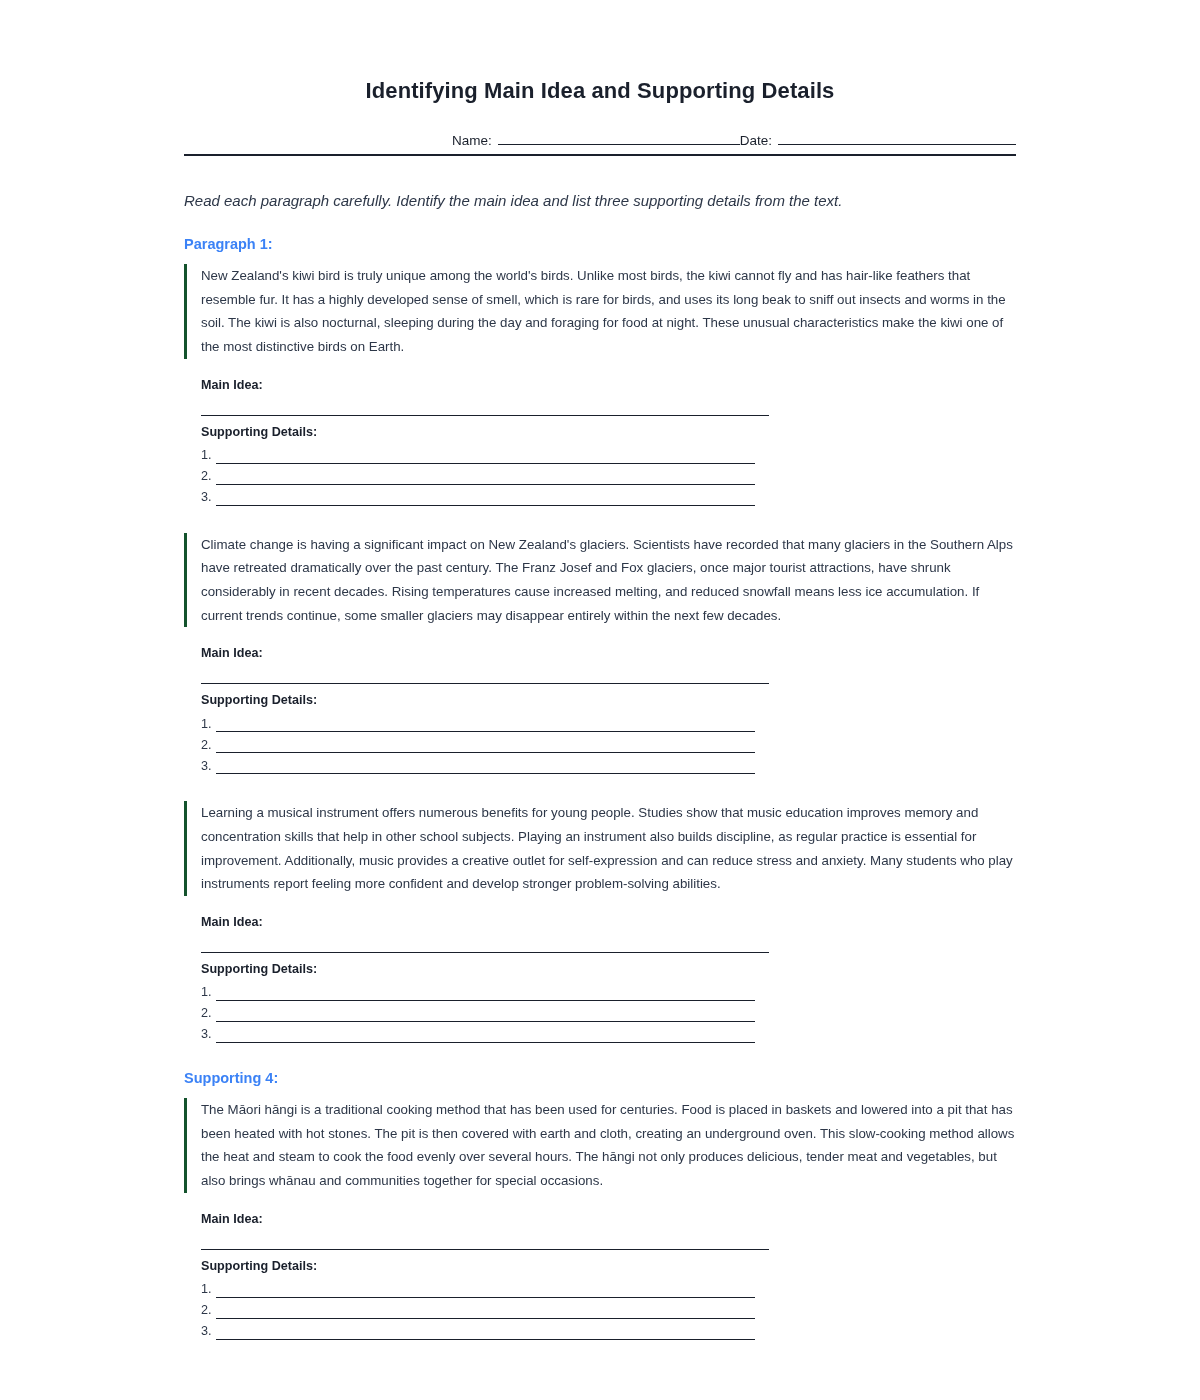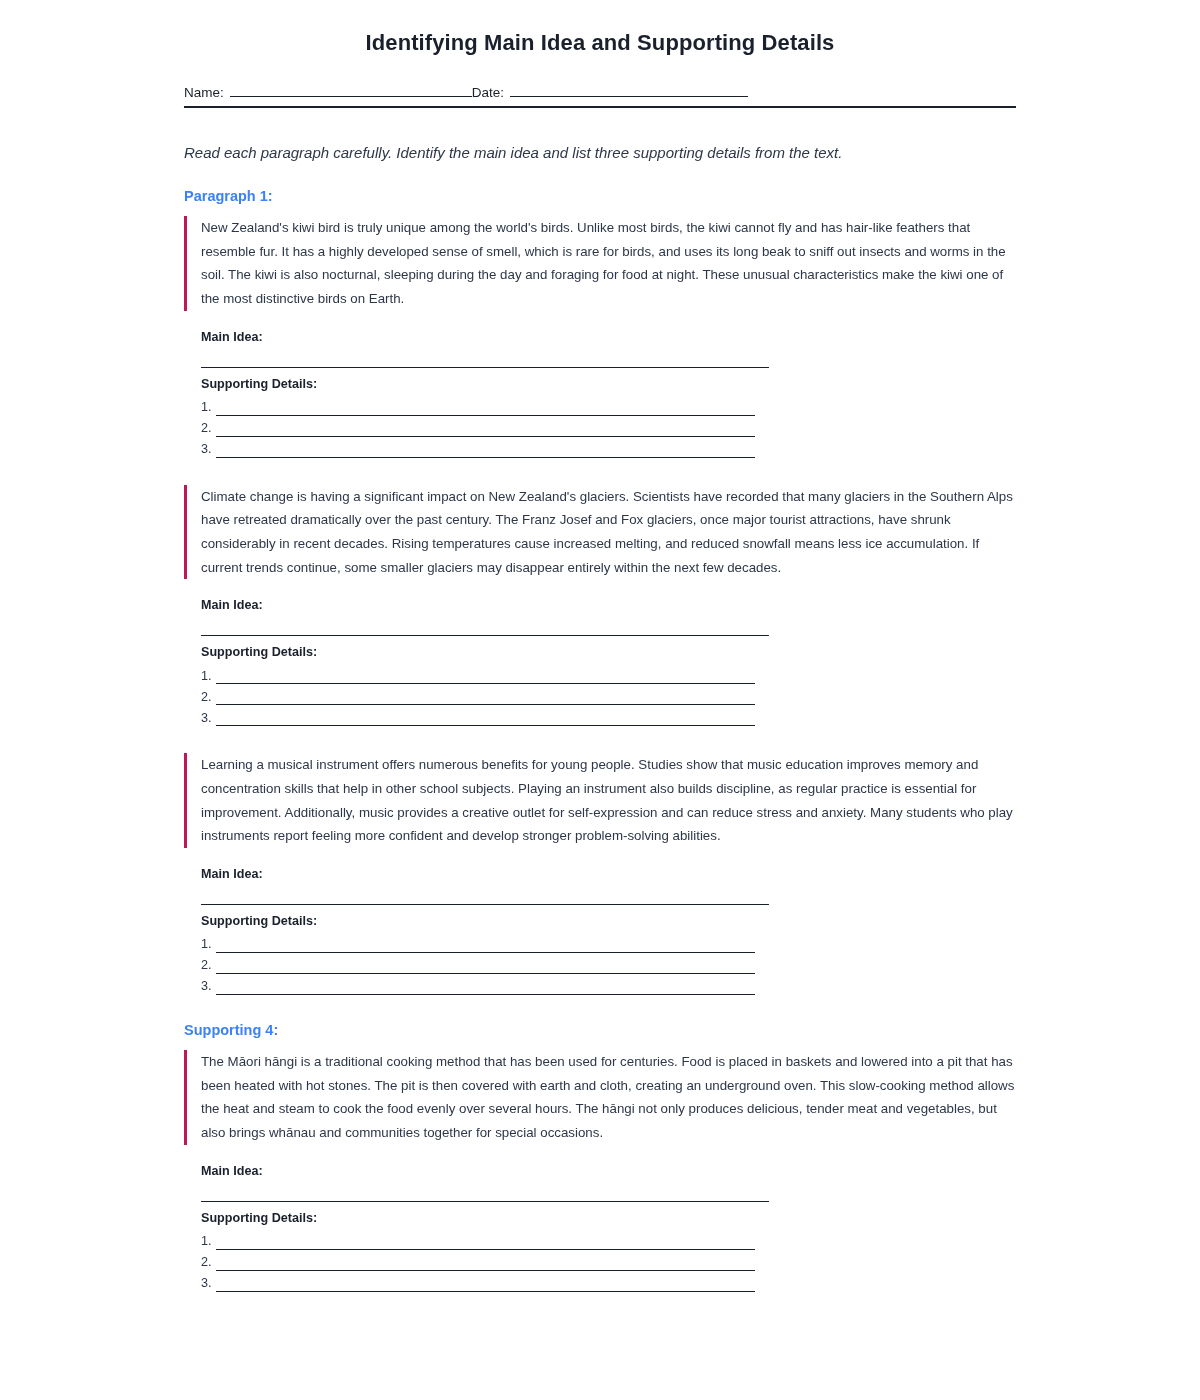--- a/index.html
+++ b/index.html
@@ -13,33 +13,34 @@
     font-family: "Liberation Sans", sans-serif;
     color: #2d3748;
     -webkit-font-smoothing: antialiased;
   }
   .page {
     position: relative;
     width: 1200px;
     height: 1280px;
     box-sizing: border-box;
     padding: 0 184px;
+    margin-top: 48px;
   }
   .worksheet-title {
     margin: 0;
     padding-top: 30px;
     font-size: 22px;
     font-weight: bold;
     text-align: center;
     color: #1a202c;
     letter-spacing: 0.1px;
   }
   .name-date-row {
     display: flex;
-    justify-content: flex-start;
+    justify-content: flex-end;
     align-items: flex-end;
     margin-top: 27px;
     font-size: 13.5px;
     color: #1a202c;
   }
   .field {
     display: flex;
     align-items: baseline;
     white-space: nowrap;
   }
@@ -72,21 +73,21 @@
   .para-block {
     margin-top: 27px;
   }
   .para-heading {
     font-size: 14.5px;
     font-weight: bold;
     color: #3b82f6;
     margin: 0 0 12px 0;
   }
   .para-text {
-    border-left: 3px solid #be185d;
+    border-left: 3px solid #14532d;
     padding-left: 14px;
     font-size: 13.3px;
     line-height: 1.78;
     color: #2d3748;
     margin: 0;
     max-width: 816px;
   }
 
   .answer-area {
     padding-left: 17px;

